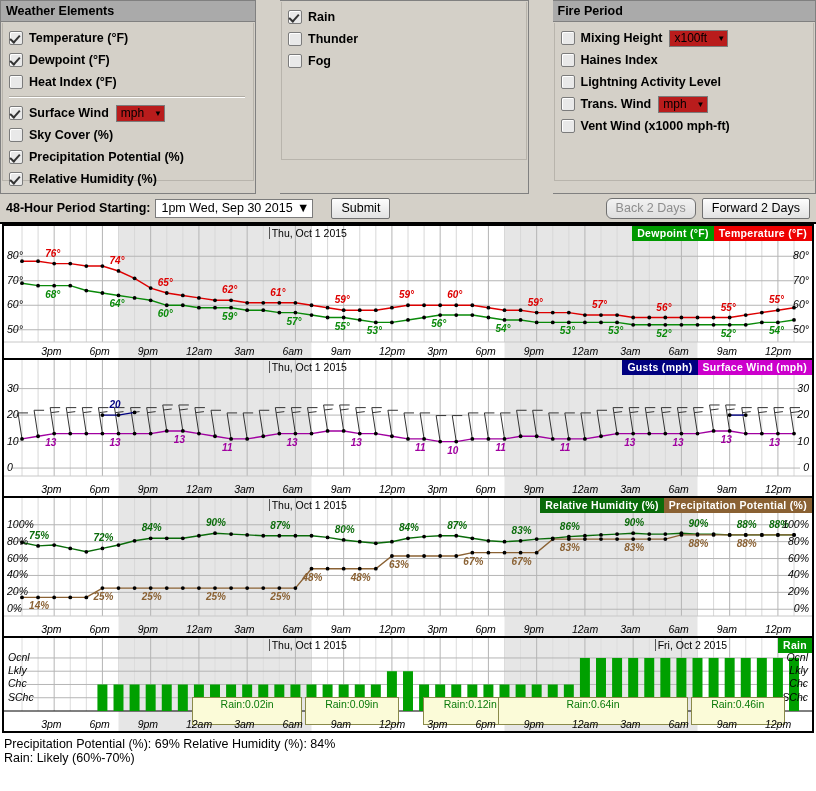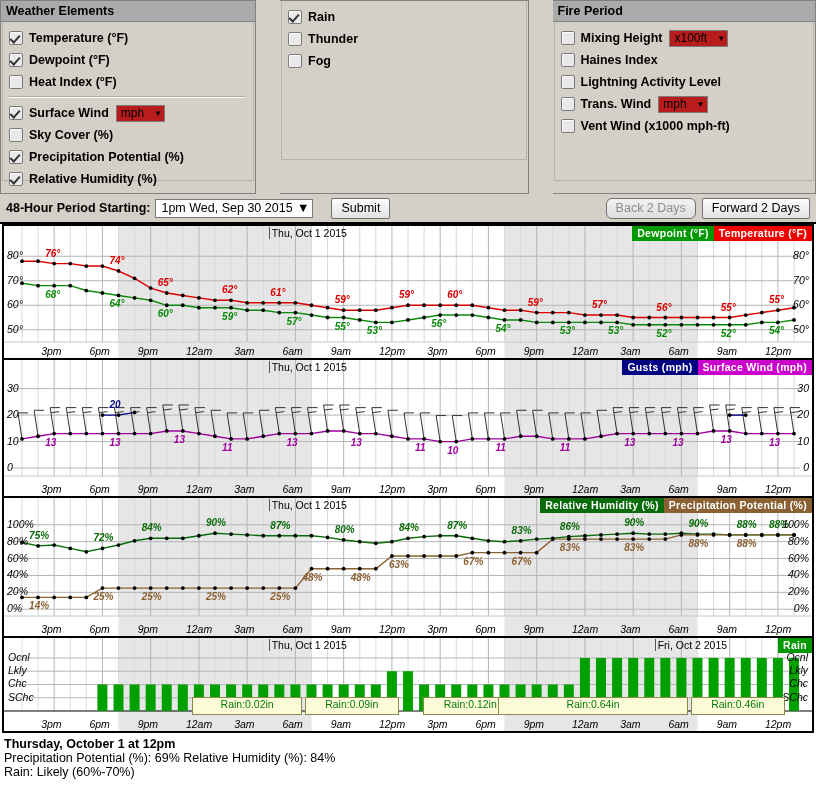--- a/index.html
+++ b/index.html
@@ -106,21 +106,21 @@
   .legend span{
     font-weight:bold;font-size:10.5px;color:#fff;
     padding:1px 5px 1px 5px;line-height:13px;letter-spacing:.3px;
   }
   .ylab{position:absolute;font-size:10.5px;font-style:italic;color:#000;white-space:nowrap;}
   .xlab{position:absolute;font-size:10.5px;font-style:italic;color:#000;white-space:nowrap;}
   .dlabel{position:absolute;font-size:10px;font-style:italic;white-space:nowrap;font-weight:bold;}
   .rainbox{
     position:absolute;background:#fbfbd8;border:1px solid #8a8a4a;
     font-size:10.5px;color:#0a7a0a;text-align:center;font-weight:normal;
-    line-height:12px;height:18px;box-sizing:border-box;
+    line-height:12px;height:28px;box-sizing:border-box;
   }
   
   .footer{padding:4px 0 0 4px;font-size:12.5px;line-height:14px;}
   .footer .b{font-weight:bold;}
 </style>
 </head>
 <body>
 
 <div class="panels">
   <div class="panel p1">
@@ -1187,16 +1187,15 @@
       <div class="xlab" style="left: 519.667px; bottom: 1px;">9pm</div>
       <div class="xlab" style="left: 567.917px; bottom: 1px;">12am</div>
       <div class="xlab" style="left: 616.167px; bottom: 1px;">3am</div>
       <div class="xlab" style="left: 664.417px; bottom: 1px;">6am</div>
       <div class="xlab" style="left: 712.667px; bottom: 1px;">9am</div>
       <div class="xlab" style="left: 760.917px; bottom: 1px;">12pm</div>
     </div>
 </div>
 
 <div class="footer">
-  <div class="b">Thursday, October 1 at 12pm</div>
   <div>Precipitation Potential (%): 69%    Relative Humidity (%): 84%</div>
   <div>Rain: Likely (60%-70%)</div>
 </div>
 
 </body></html>

